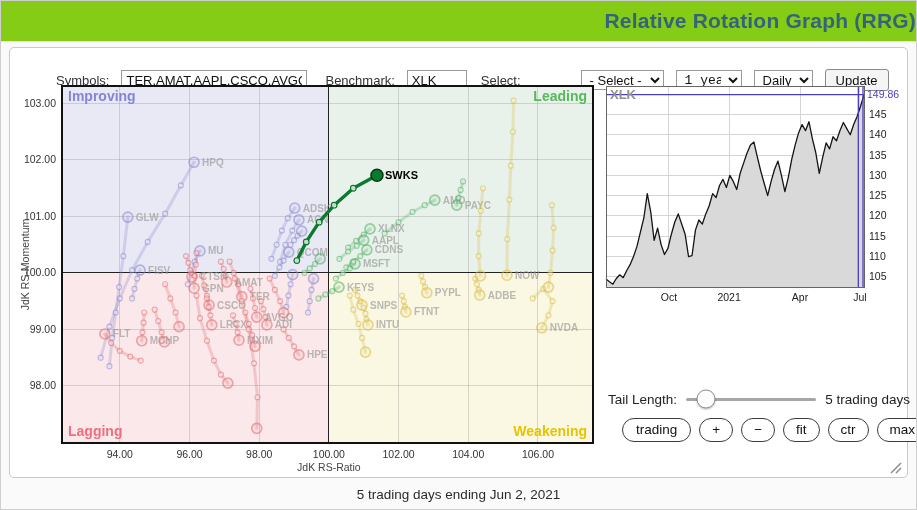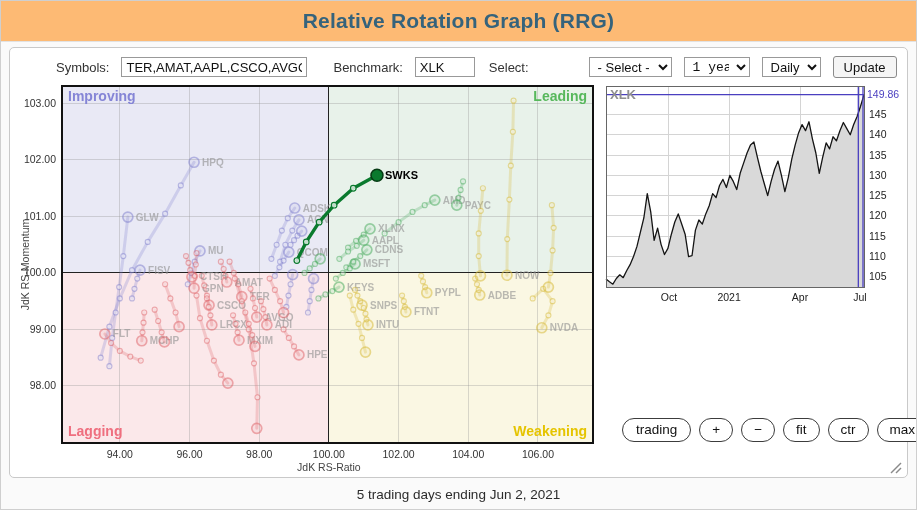--- a/index.html
+++ b/index.html
@@ -2,30 +2,30 @@
 <html><head>
 <meta charset="utf-8">
 <style>
   html,body{margin:0;padding:0;}
   body{
     width:917px;height:510px;position:relative;overflow:hidden;
     background:#fafafa;font-family:"Liberation Sans",sans-serif;
     border:1px solid #cfcfcf;box-sizing:border-box;
   }
   .titlebar{
-    height:40px;background:#fdba74;border-bottom:1px solid #e2e2e2;
-    display:flex;align-items:center;justify-content:center;
+    height:40px;background:#84cc16;border-bottom:1px solid #e2e2e2;
+    display:flex;align-items:center;justify-content:flex-end;
   }
   .titlebar h1{margin:0;font-size:21px;font-weight:bold;color:#35637c;letter-spacing:.2px;}
   .panel{
     position:absolute;left:8px;top:46px;width:899px;height:431px;
     background:#ffffff;border:1px solid #c9c9c9;border-radius:5px;box-sizing:border-box;
   }
   .controls{
-    position:absolute;left:46px;top:7px;right:36px;height:24px;
+    position:absolute;left:46px;top:20px;right:36px;height:24px;
     display:flex;align-items:center;gap:12px;font-size:13px;color:#222;white-space:nowrap;
   }
   .controls label{color:#333;}
   .controls input,.controls select{
     font-family:"Liberation Sans",sans-serif;font-size:13px;color:#111;
     border:1px solid #999;background:#fff;padding:1px 4px;height:20px;box-sizing:border-box;
   }
   #symbols-input{width:272px;}
   #benchmark-input{width:60px;}
   #groups-select{width:86px;margin-left:48px;} #period-select{width:66px;font-family:Liberation Mono, monospace;} #freq-select{width:60px;}
@@ -61,21 +61,21 @@
 <body>
 
 <div class="titlebar">
   <h1>Relative Rotation Graph (RRG)</h1>
 </div>
 
 <div class="panel">
   <div class="controls">
     <label>Symbols:</label>
     <input id="symbols-input" type="text" value="TER,AMAT,AAPL,CSCO,AVGO,INTU,GPN,FISV,ADI" style="">
-    <label style="margin-left:14px;">Benchmark:</label>
+    <label style="margin-left:6px;">Benchmark:</label>
     <input id="benchmark-input" type="text" value="XLK" style="">
     <label style="margin-left:2px;">Select:</label>
     <select id="groups-select">
       <option>- Select -</option>
     </select>
     <select id="period-select">
       <option>1 year</option>
     </select>
     <select id="freq-select">
       <option>Daily</option>
@@ -539,20 +539,27 @@
       <text x="269" y="137.43939393939394" font-size="10.5" fill="#222">120</text>
       <text x="269" y="117.13636363636363" font-size="10.5" fill="#222">125</text>
       <text x="269" y="96.83333333333333" font-size="10.5" fill="#222">130</text>
       <text x="269" y="76.53030303030303" font-size="10.5" fill="#222">135</text>
       <text x="269" y="56.22727272727273" font-size="10.5" fill="#222">140</text>
       <text x="269" y="35.92424242424242" font-size="10.5" fill="#222">145</text>
       <text x="267" y="16.189696969696914" font-size="10.5" fill="#4a3fc0">149.86</text>
       <text x="10" y="17" font-size="13" font-weight="bold" fill="#8f8f8f">XLK</text>
     </svg>
 
+  <div class="tail-row">
+    <span>Tail Length:</span>
+    <div class="tail-track">
+      <div class="tail-thumb" id="tail-thumb" style="left: 15.5%;"></div>
+    </div>
+    <span>5 trading days</span>
+  </div>
 
   <div class="btn-row">
     <button class="pill">trading</button>
     <button class="pill narrow">+</button>
     <button class="pill narrow">−</button>
     <button class="pill narrow">fit</button>
     <button class="pill narrow">ctr</button>
     <button class="pill narrow">max</button>
   </div>
 

